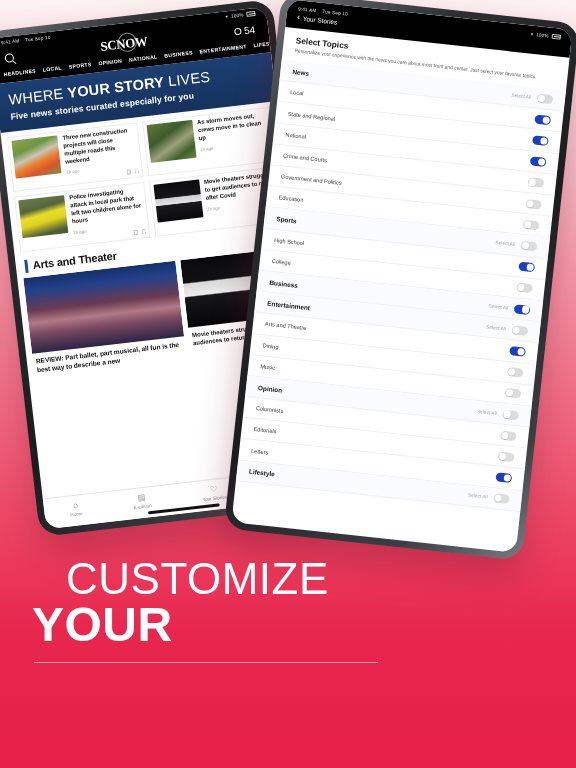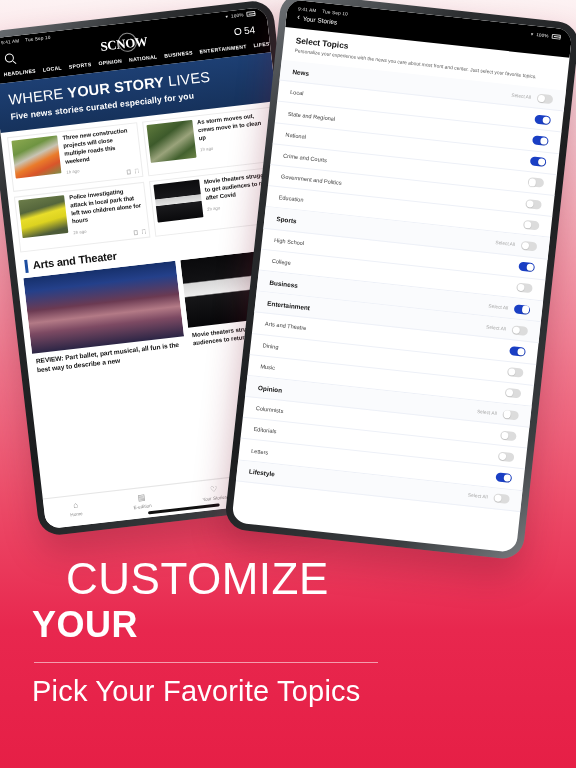--- a/index.html
+++ b/index.html
@@ -6,21 +6,21 @@
   html,body { width:576px; height:768px; overflow:hidden; }
   body {
     font-family:"Liberation Sans", sans-serif;
     background:linear-gradient(180deg,#fdf2f3 0%, #fbdfe3 10%, #f5a7b4 30%, #f0768c 48%, #ec4a67 66%, #e8274e 82%, #e61f46 100%);
     position:relative;
   }
 
   
   .promo { position:absolute; left:32px; top:556px; width:420px; z-index:40; color:#fff; }
   .promo .l1 { font-size:44px; line-height:46px; font-weight:400; letter-spacing:0.5px;margin-left:34px; }
-  .promo .l2 { font-size:36px; line-height:46px; font-weight:700; letter-spacing:0.5px; }
+  .promo .l2 { font-size:48px; line-height:46px; font-weight:700; letter-spacing:0.5px; }
   .promo .l3 { font-size:44px; line-height:46px; font-weight:400; letter-spacing:0.5px; }
   .promo .rule { height:1px; background:rgba(255,255,255,.55); margin:14px 0 12px 2px; width:344px; }
   .promo .sub { font-size:29px; font-weight:400; letter-spacing:0.2px; }
 
   
   .tablet { position:absolute; border-radius:22px; background:linear-gradient(135deg,#6e7276,#2c2e30 22%,#1b1c1e 55%,#3b3e41 85%,#777b7f); padding:7px; box-shadow:0 18px 34px rgba(120,20,45,.32); }
   .screen { width:100%; height:100%; background:#fff; border-radius:15px; overflow:hidden; position:relative; }
 
   
   #tabletLeft { left:10px; top:14px; width:292px; height:508px; transform:rotate(-6.6deg); z-index:10; }
@@ -379,14 +379,13 @@
         </div>
       </div>
 
   </div>
 </div>
 
 <div class="promo">
   <div class="l1">CUSTOMIZE</div>
   <div class="l2">YOUR</div>
   <div class="rule"></div>
-  <div class="sub">Pick Your Favorite Topics</div>
 </div>
 
 </body></html>

